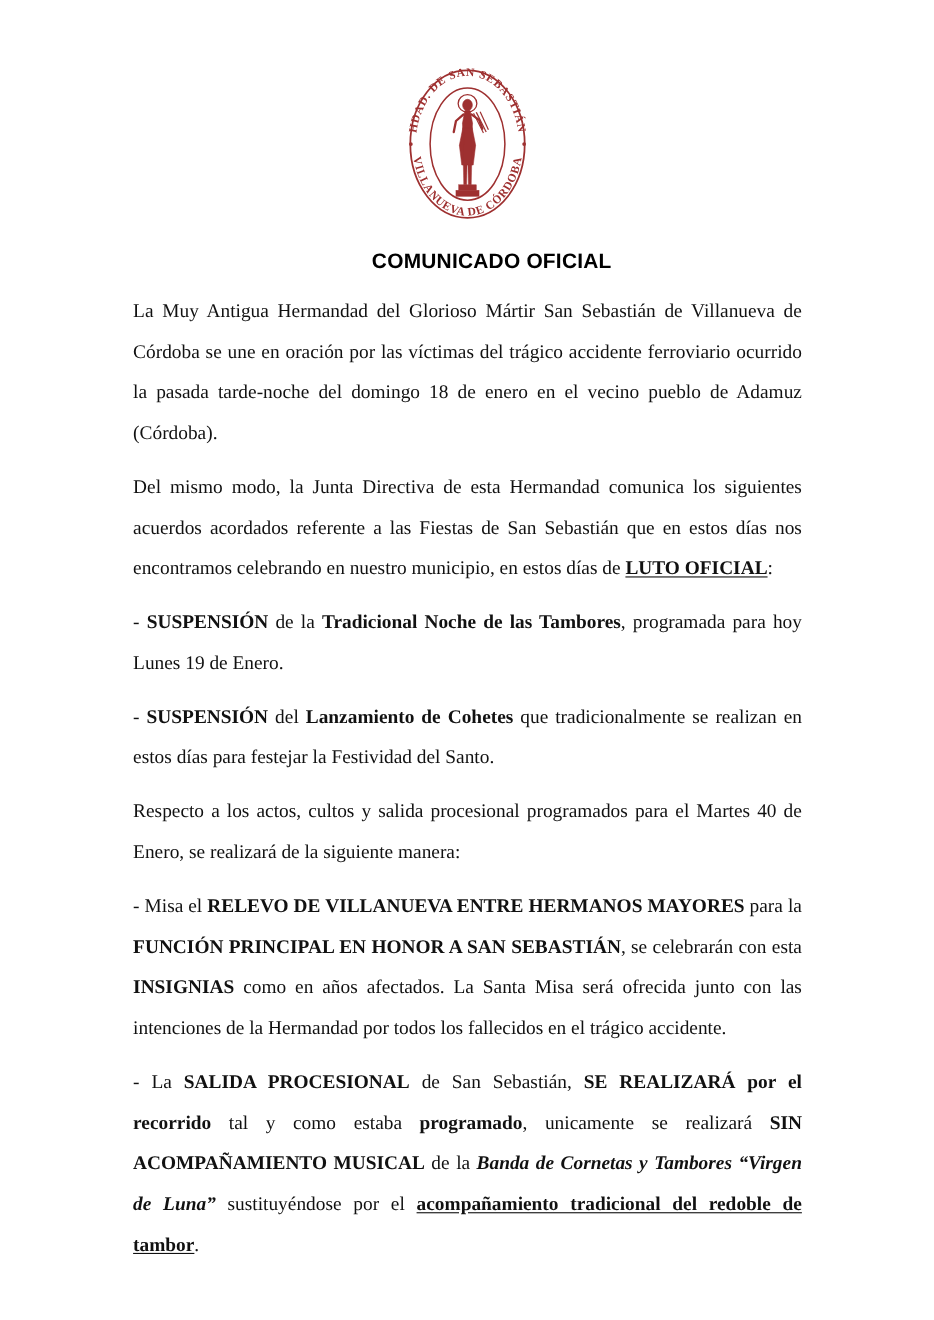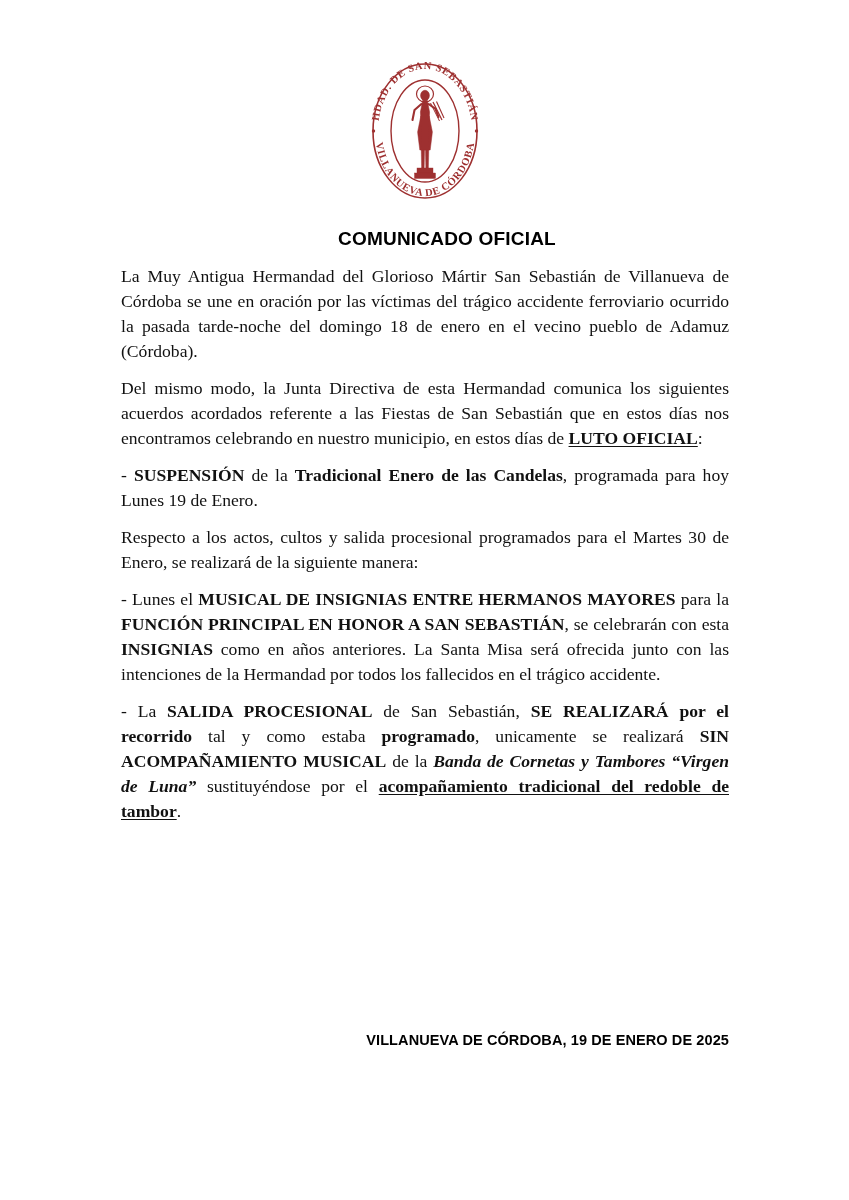--- a/index.html
+++ b/index.html
@@ -57,21 +57,21 @@
   .body-col {
     position: absolute;
     left: 121px;
     top: 264px;
     width: 608px;
   }
 
   p.para {
     margin: 0 0 12px 0;
     font-size: 17.6px;
-    line-height: 25px;
+    line-height: 37px;
     text-align: justify;
     text-justify: inter-word;
     color: #111;
   }
   p.para:last-child { margin-bottom: 0; }
 
   b, strong { font-weight: 700; }
   .u { text-decoration: underline; text-underline-offset: 2px; }
   .bi { font-weight: 700; font-style: italic; }
   .bu { font-weight: 700; text-decoration: underline; text-underline-offset: 2px; }
@@ -148,30 +148,30 @@
   </div>
 
   <div class="doc-title">COMUNICADO OFICIAL</div>
 
   <div class="body-col">
 
     <p class="para"><span>La Muy Antigua Hermandad del Glorioso Mártir San Sebastián de Villanueva de Córdoba se une en oración por las víctimas del trágico accidente ferroviario ocurrido la pasada tarde-noche del domingo 18 de enero en el vecino pueblo de Adamuz (Córdoba).</span></p>
 
     <p class="para"><span>Del mismo modo, la Junta Directiva de esta Hermandad comunica los siguientes acuerdos acordados referente a las Fiestas de San Sebastián que en estos días nos encontramos celebrando en nuestro municipio, en estos días de </span><b class="u">LUTO OFICIAL</b><span>:</span></p>
 
-    <p class="para"><span>- </span><b>SUSPENSIÓN</b><span> de la </span><b>Tradicional Enero de las Candelas</b><span>, programada para hoy Lunes 19 de Enero.</span></p>
+    <p class="para"><span>- </span><b>SUSPENSIÓN</b><span> de la </span><b>Tradicional Noche de las Tambores</b><span>, programada para hoy Lunes 19 de Enero.</span></p>
 
+    <p class="para"><span>- </span><b>SUSPENSIÓN</b><span> del </span><b>Lanzamiento de Cohetes</b><span> que tradicionalmente se realizan en estos días para festejar la Festividad del Santo.</span></p>
 
-    <p class="para"><span>Respecto a los actos, cultos y salida procesional programados para el Martes 30 de Enero, se realizará de la siguiente manera:</span></p>
+    <p class="para"><span>Respecto a los actos, cultos y salida procesional programados para el Martes 40 de Enero, se realizará de la siguiente manera:</span></p>
 
-    <p class="para"><span>- Lunes el </span><b>MUSICAL DE INSIGNIAS ENTRE HERMANOS MAYORES</b><span> para la </span><b>FUNCIÓN PRINCIPAL EN HONOR A SAN SEBASTIÁN</b><span>, se celebrarán con esta </span><b>INSIGNIAS</b><span> como en años anteriores. La Santa Misa será ofrecida junto con las intenciones de la Hermandad por todos los fallecidos en el trágico accidente.</span></p>
+    <p class="para"><span>- Misa el </span><b>RELEVO DE VILLANUEVA ENTRE HERMANOS MAYORES</b><span> para la </span><b>FUNCIÓN PRINCIPAL EN HONOR A SAN SEBASTIÁN</b><span>, se celebrarán con esta </span><b>INSIGNIAS</b><span> como en años afectados. La Santa Misa será ofrecida junto con las intenciones de la Hermandad por todos los fallecidos en el trágico accidente.</span></p>
 
     <p class="para"><span>- La </span><b>SALIDA PROCESIONAL</b><span> de San Sebastián, </span><b>SE REALIZARÁ por el recorrido</b><span> tal y como estaba </span><b>programado</b><span>, unicamente se realizará </span><b>SIN ACOMPAÑAMIENTO MUSICAL</b><span>  de la </span><span class="bi">Banda de Cornetas y Tambores “Virgen de Luna”</span><span> sustituyéndose por el </span><span class="bu">acompañamiento tradicional del redoble de tambor</span><span>.</span></p>
 
 
 
   </div>
 
   <div class="footer">
-    <div class="line-place">VILLANUEVA DE  CÓRDOBA, 19 DE ENERO DE 2025</div>
   </div>
 
 </div>
 
 </body></html>

